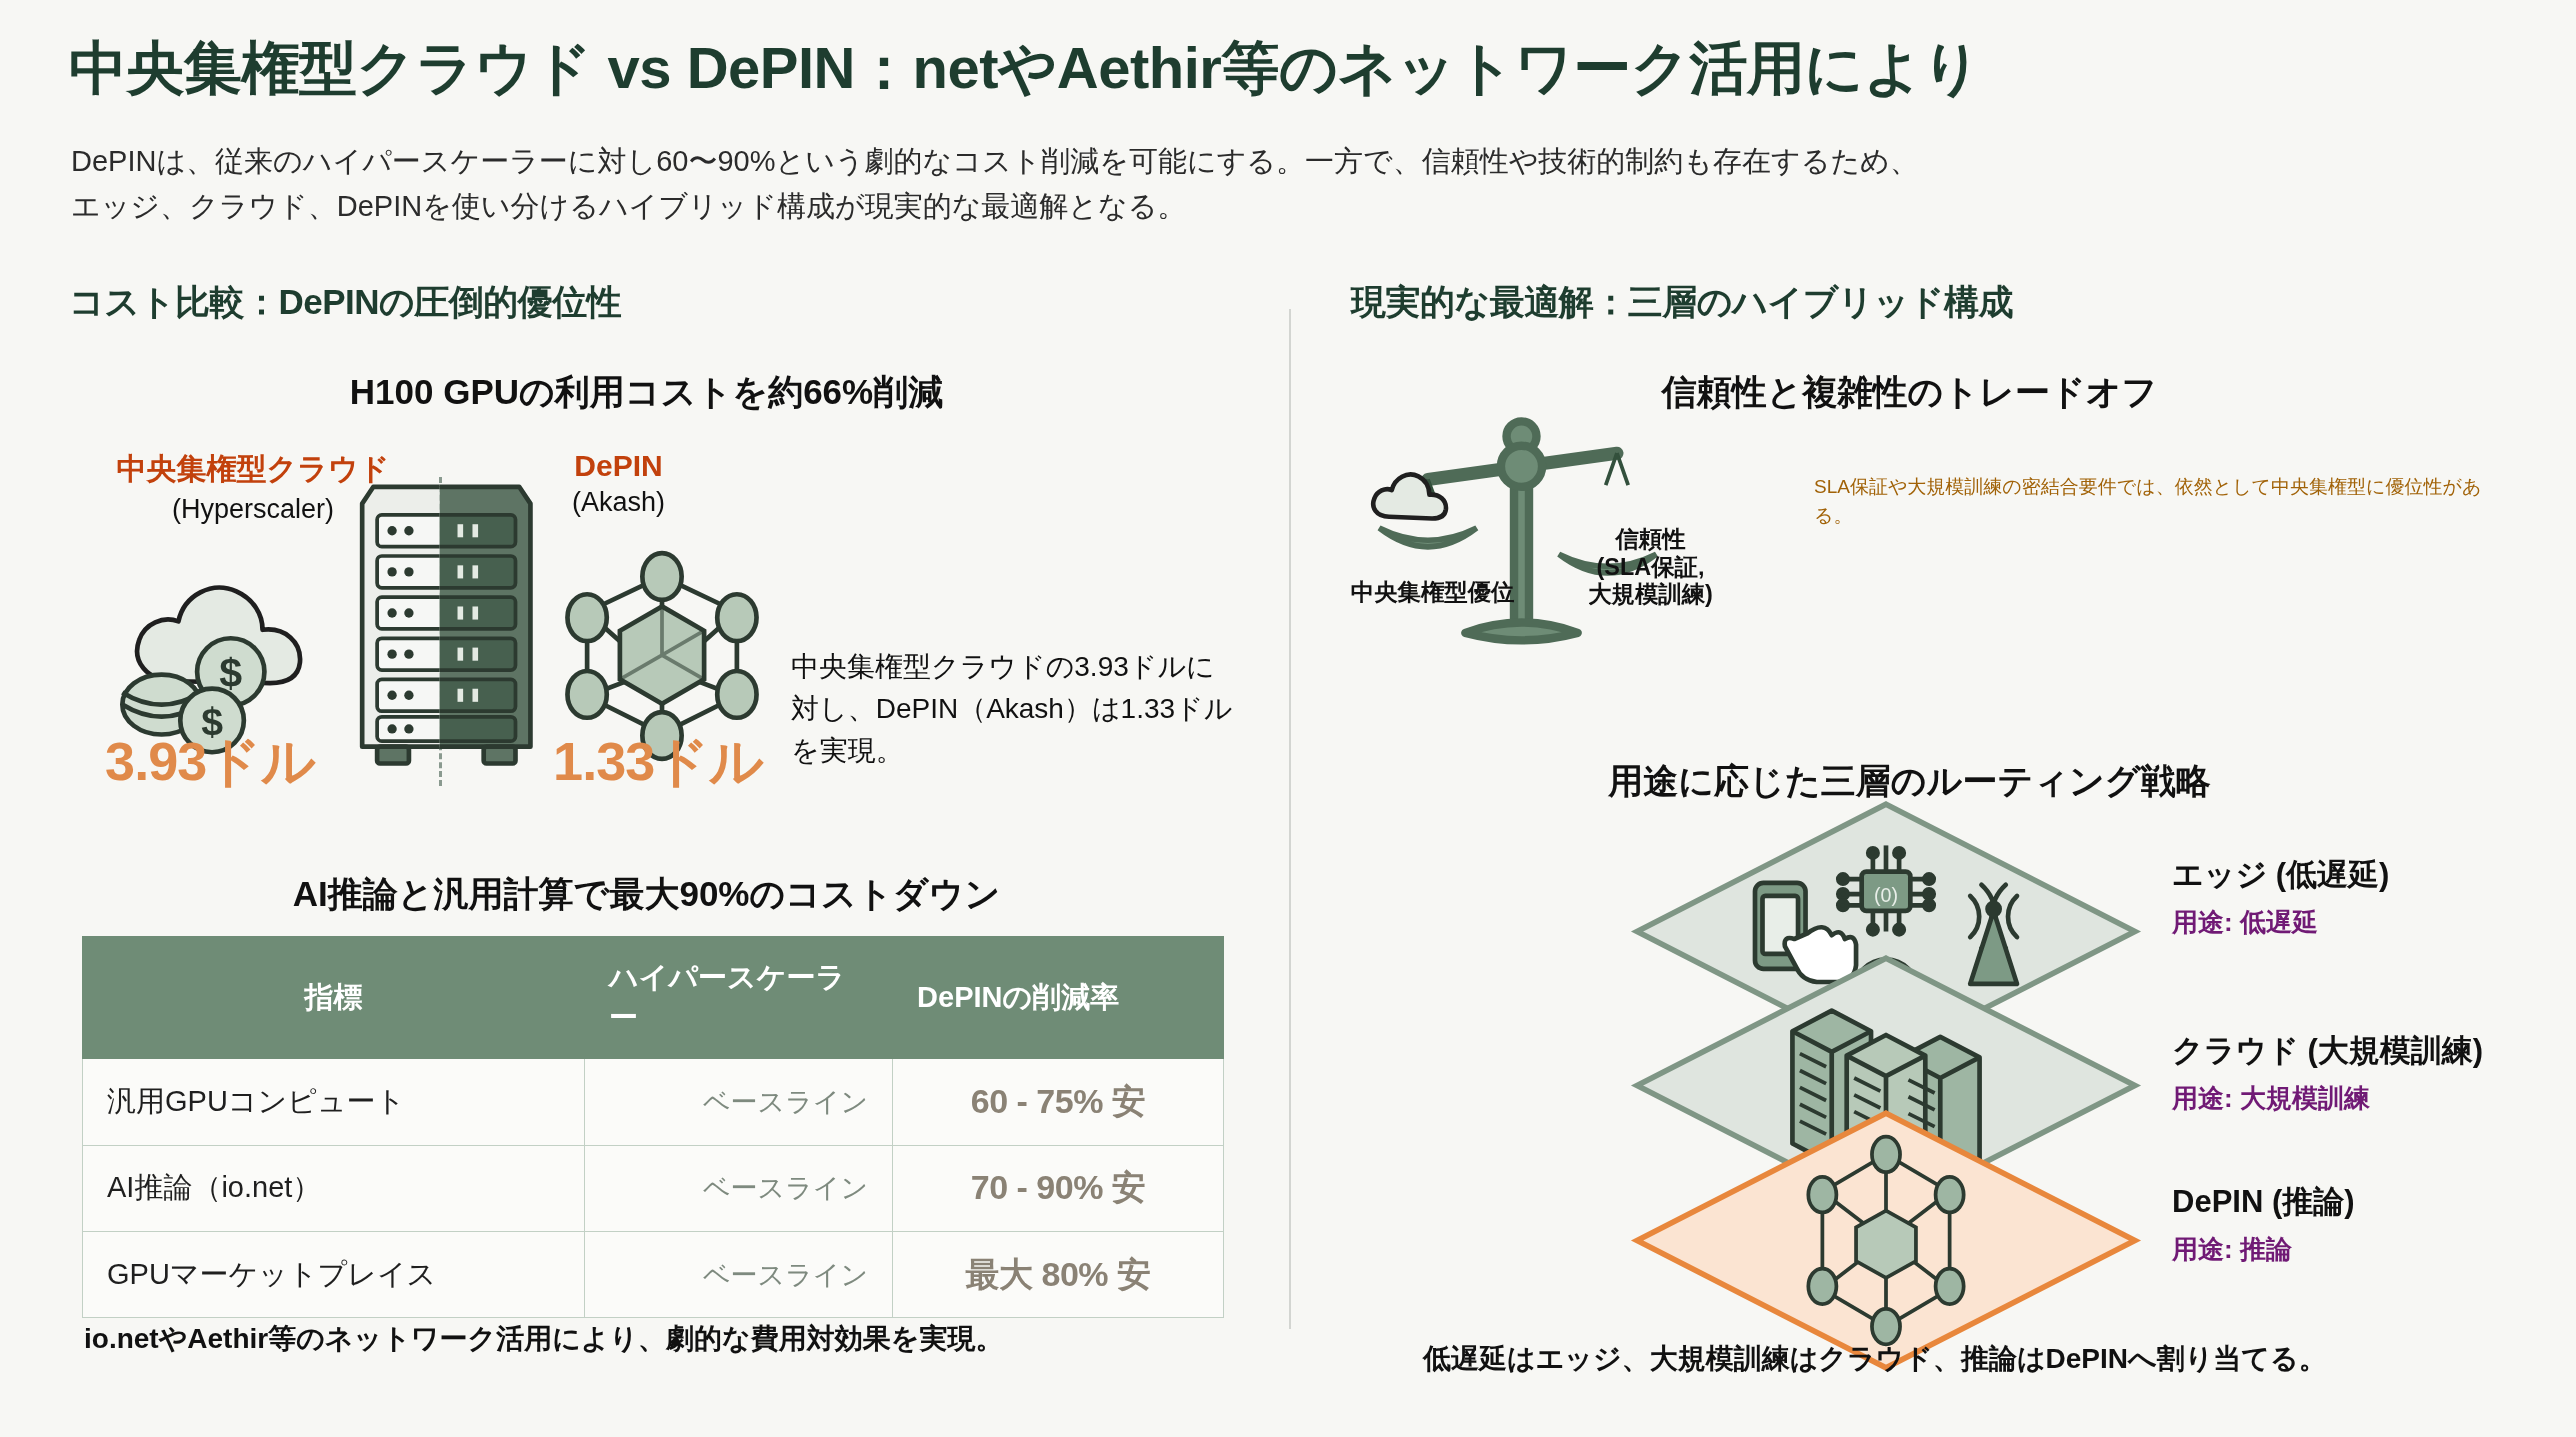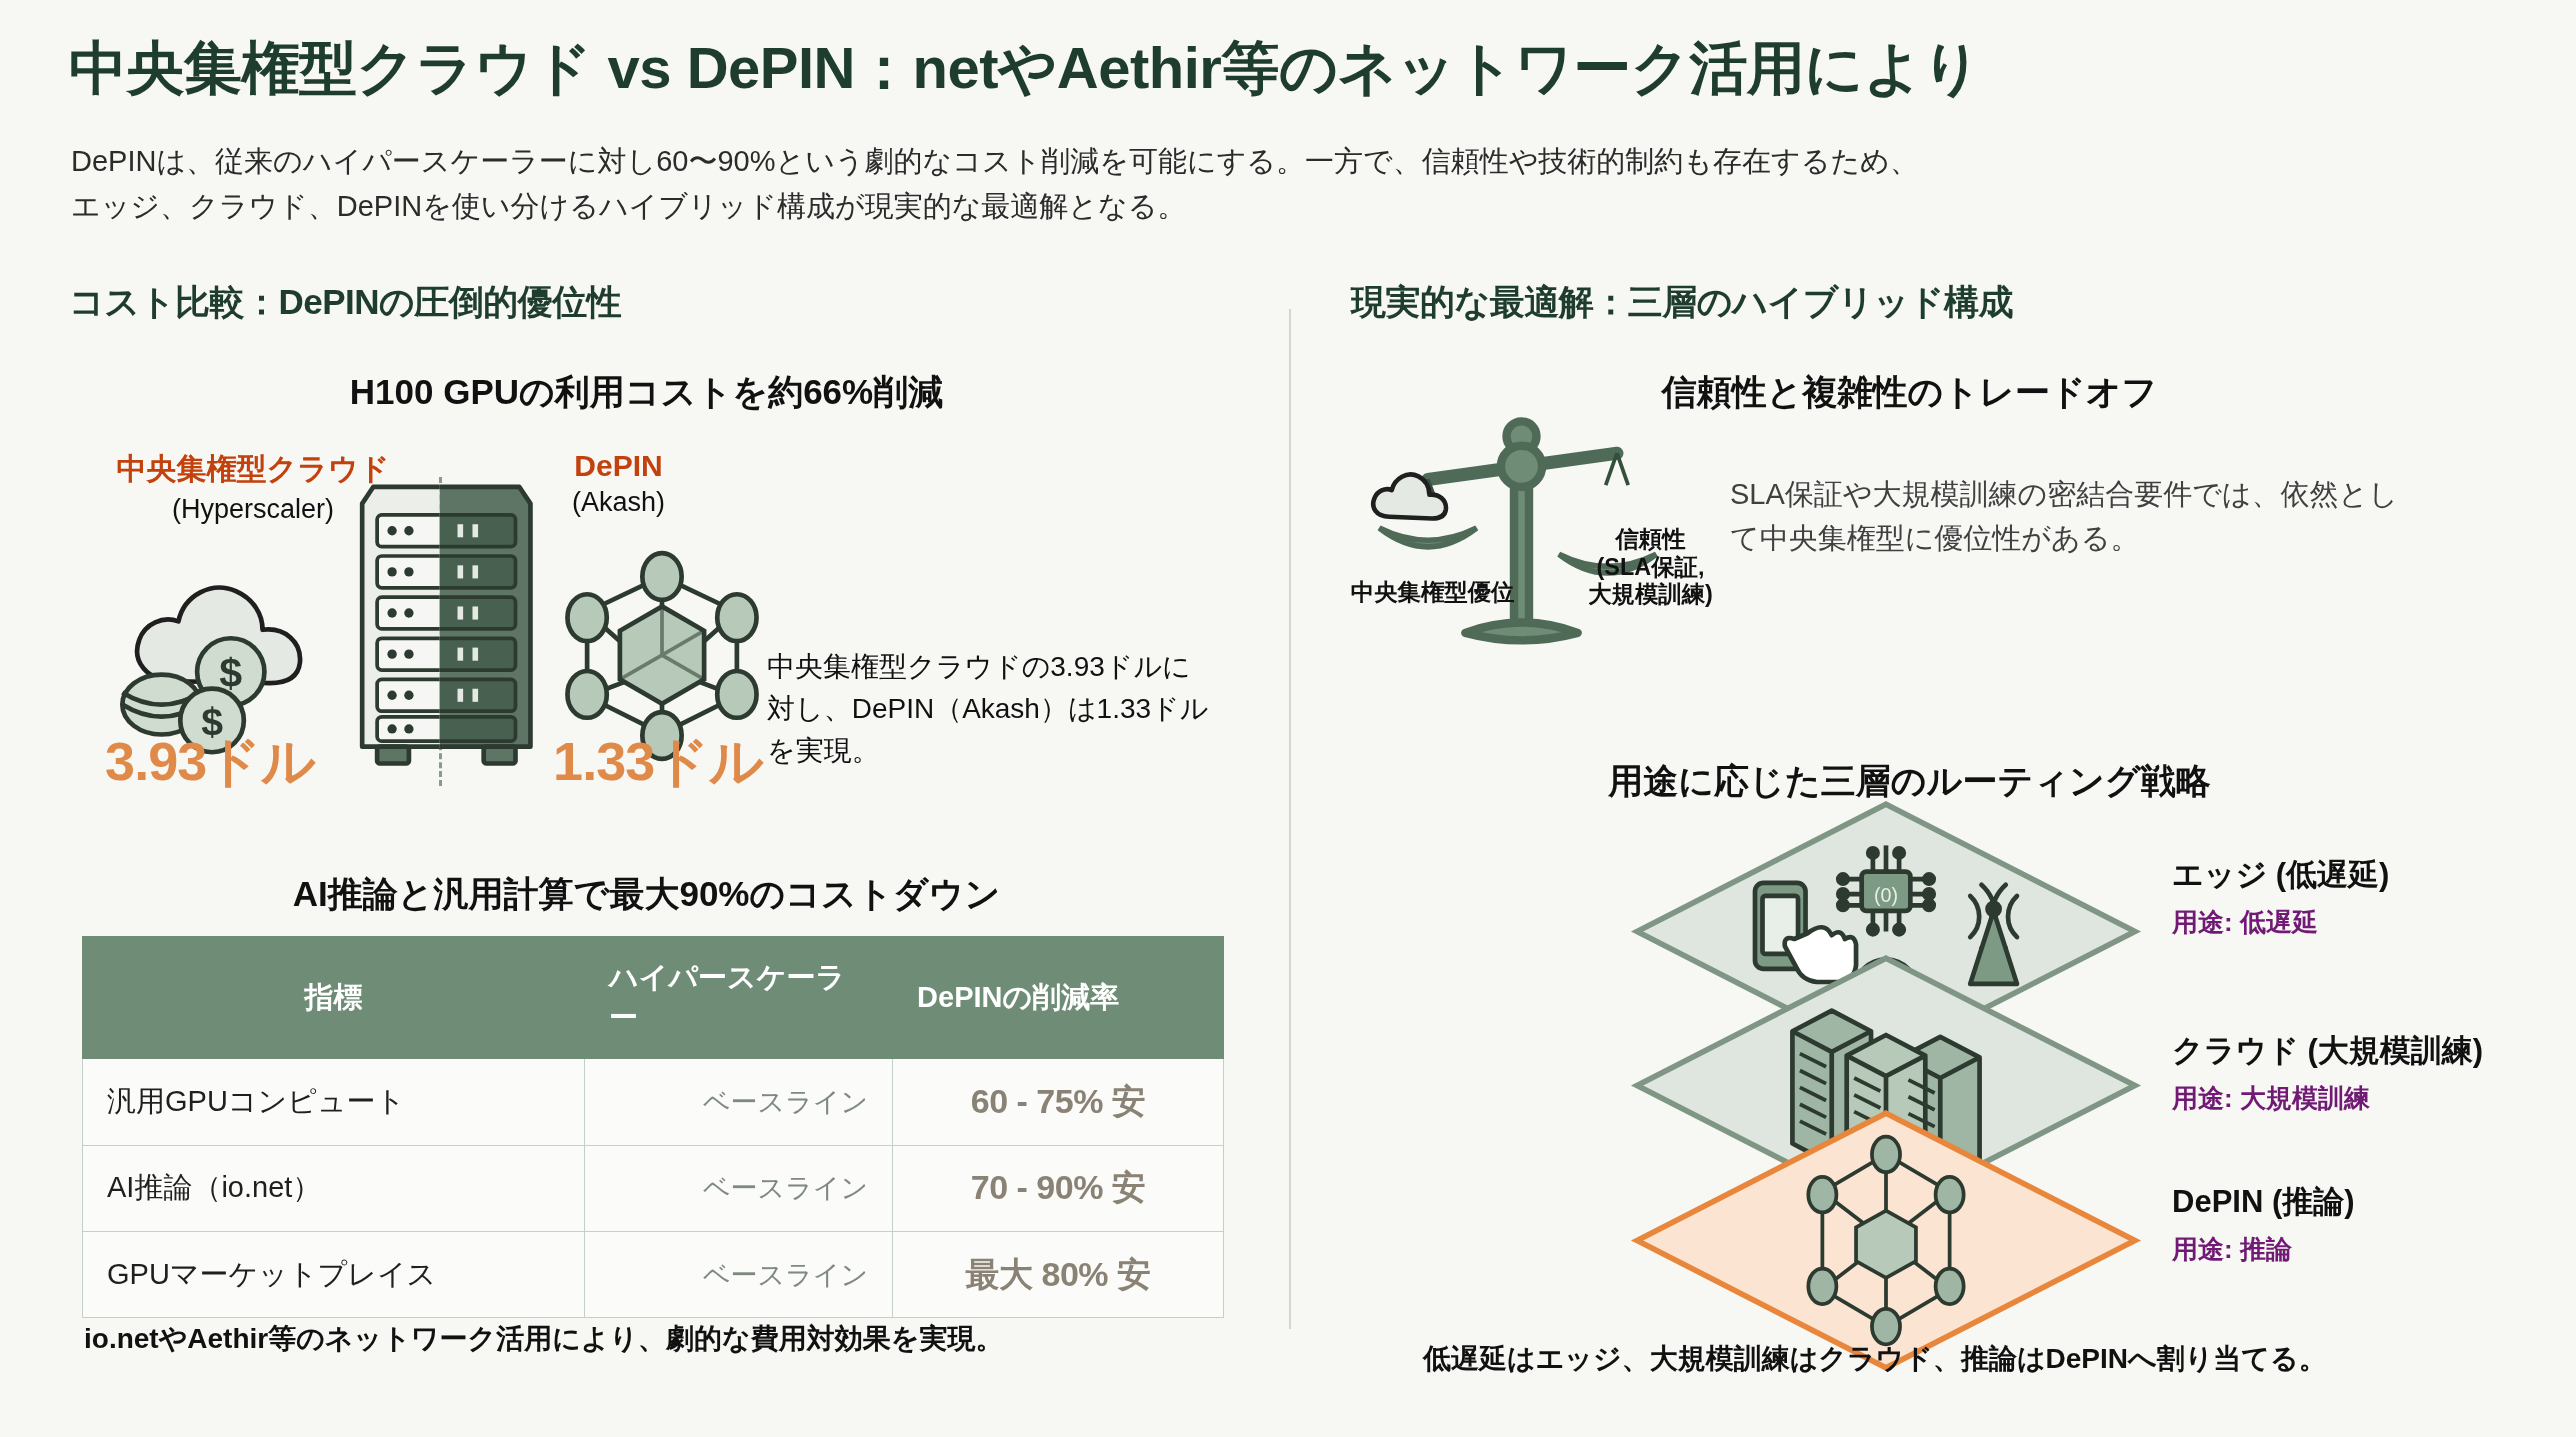--- a/index.html
+++ b/index.html
@@ -52,21 +52,21 @@
     position:absolute; left:373px; top:28px; width:0; height:309px;
     border-left:3.7px dashed #8a9a8f;
   }
 
   .price {
     position:absolute; font-size:54px; font-weight:700; color:#e08a4a;
     white-space:nowrap; letter-spacing:-0.9px;
   }
 
   .note-cc {
-    position:absolute; left:767px; top:646px; width:449px;
+    position:absolute; left:791px; top:646px; width:449px;
     font-size:28px; line-height:1.5; color:#111; font-weight:400;
   }
 
   
   .tbl {
     position:absolute; left:82px; top:936px; width:1142px;
     border-collapse:collapse; table-layout:fixed;
   }
   .tbl th {
     background:#6f8c76; color:#fff; font-size:29px; font-weight:700;
@@ -91,22 +91,22 @@
     font-size:28px; font-weight:700; color:#111; white-space:nowrap;
   }
 
   
   .scale-wrap { position:absolute; left:1325px; top:412px; width:393px; height:234px; }
   .scale-cap {
     position:absolute; white-space:nowrap; text-align:center;
     font-weight:700; color:#111; line-height:1.18;
   }
   .note-scale {
-    position:absolute; left:1730px; top:473px; width:693px;
-    font-size:29px; line-height:1.5; color:#404040;
+    position:absolute; left:1814px; top:473px; width:693px;
+    font-size:19px; line-height:1.5; color:#a16207;
   }
 
   
   .layer-lbl { position:absolute; white-space:nowrap; }
   .layer-lbl .t { font-size:31px; font-weight:700; color:#111; display:block; }
   .layer-lbl .u { font-size:26px; font-weight:700; color:#701a75; display:block; margin-top:9.4px; }
 
   .note-layers {
     position:absolute; left:1423px; top:1340px; width:1105px;
     font-size:28px; font-weight:700; color:#111; white-space:nowrap;

